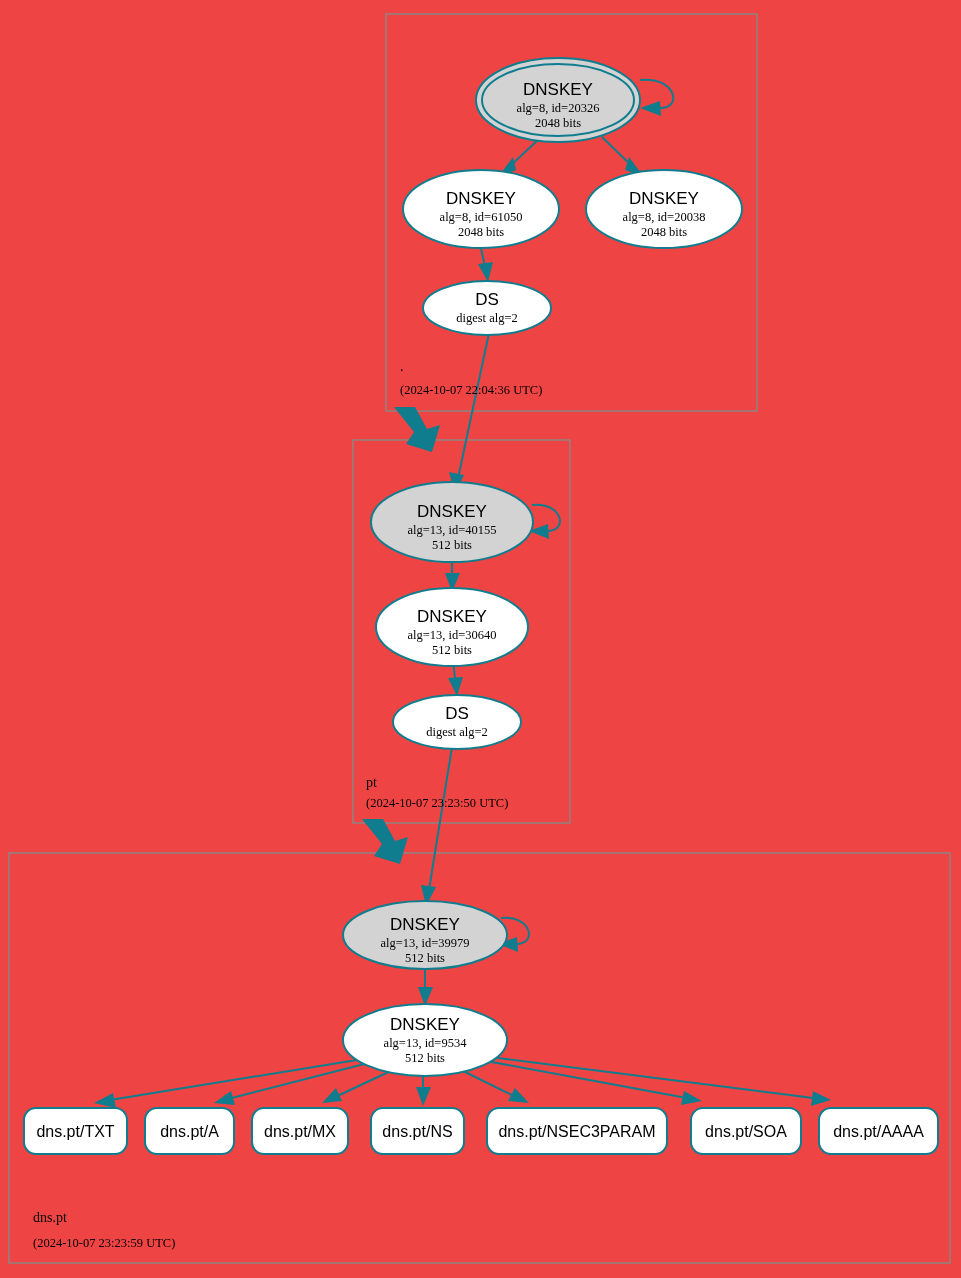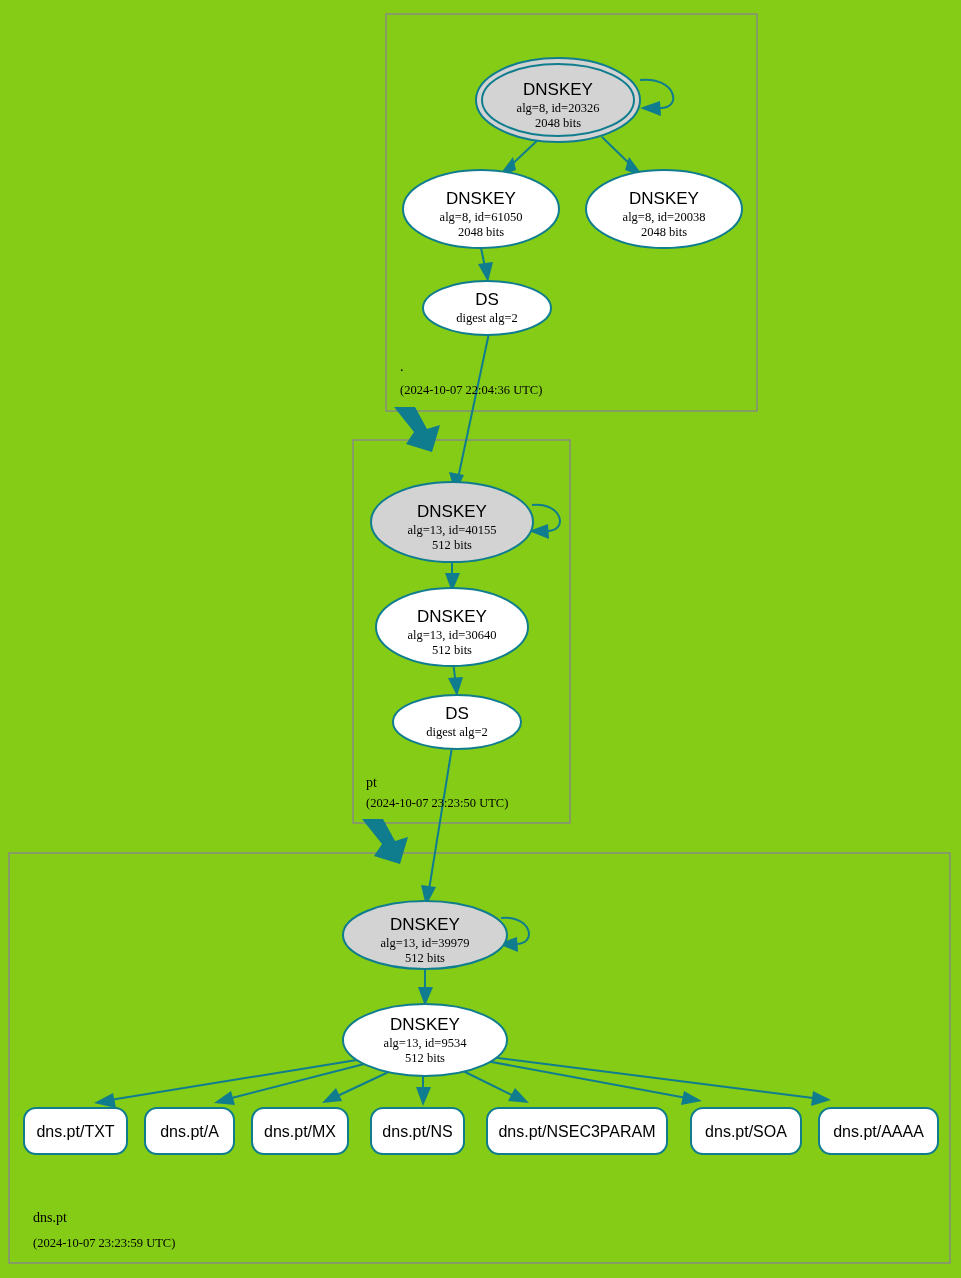--- a/index.html
+++ b/index.html
@@ -7,21 +7,21 @@
     padding: 0;
     background: #ffffff;
   }
   body {
     font-family: "Liberation Sans", sans-serif;
   }
   #stage {
     position: relative;
     width: 961px;
     height: 1278px;
-    background: #84cc16;
+    background: #ef4444;
     overflow: hidden;
   }
   #graph {
     position: absolute;
     left: 0;
     top: 0;
     width: 961px;
     height: 1278px;
   }
   .zone-box {

